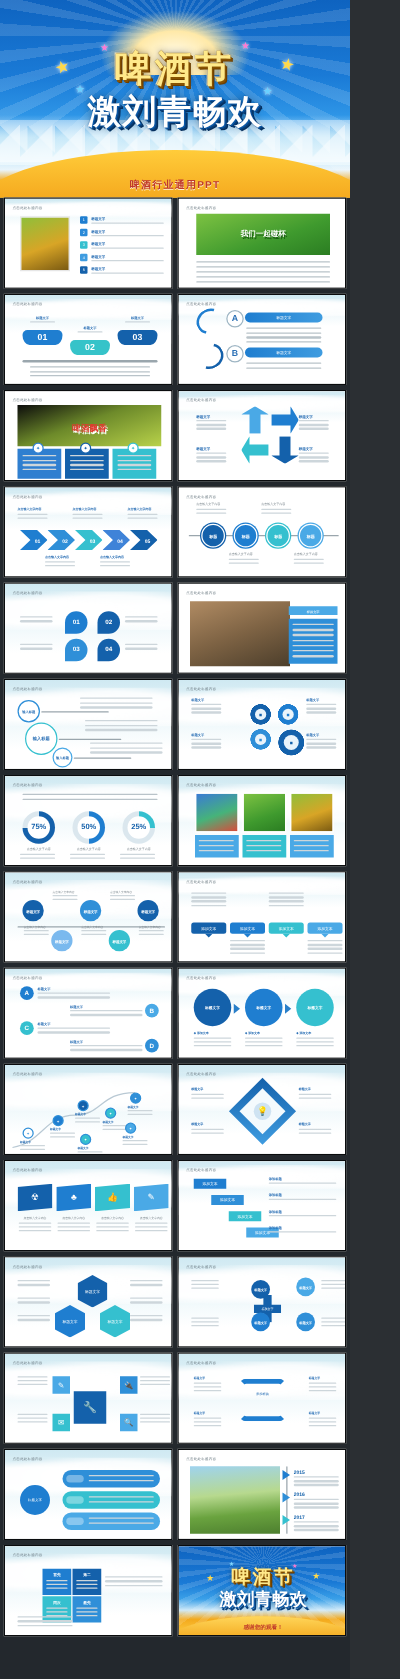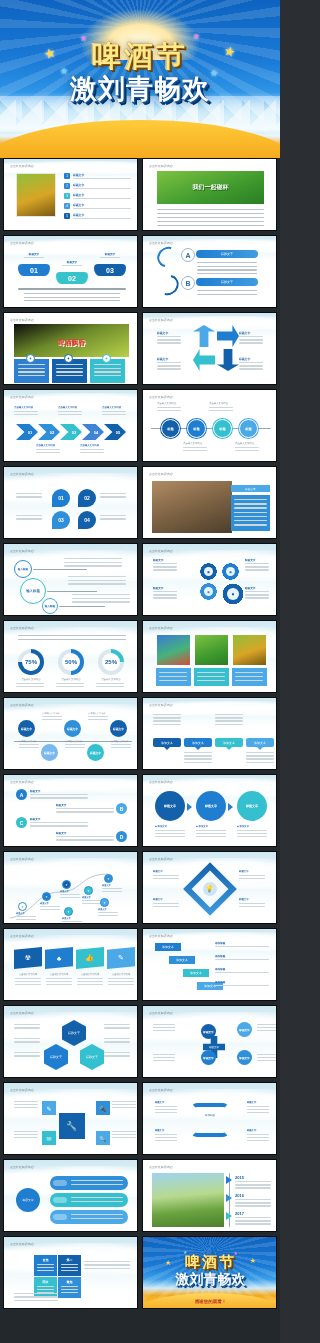--- a/index.html
+++ b/index.html
@@ -121,20 +121,21 @@
     <div class="star s2">★</div>
     <div class="star s3">★</div>
     <div class="star s4">★</div>
     <div class="star s5">★</div>
     <div class="star s6">★</div>
     <div class="title1">啤酒节</div>
     <div class="title2">激刘青畅欢</div>
     <div class="wave wave3"></div>
     <div class="wave wave2"></div>
     <div class="wave wave1"></div>
+    <div class="subtitle">啤酒行业通用PPT</div>
   </div>
 
   <div class="grid" id="grid">
       <div class="row">
         <div class="thumb">
           <div class="whitebase"></div>
           <div class="sky" style="height:40%"></div>
           <div class="slbl">点击此处标题内容</div>
       <div class="ph ph-beer" style="left:12px;top:14px;width:40px;height:44px;border:1px solid #e6e6e6"></div>
           <div style="position:absolute;left:60px;top:14px;width:70px;height:8px">

